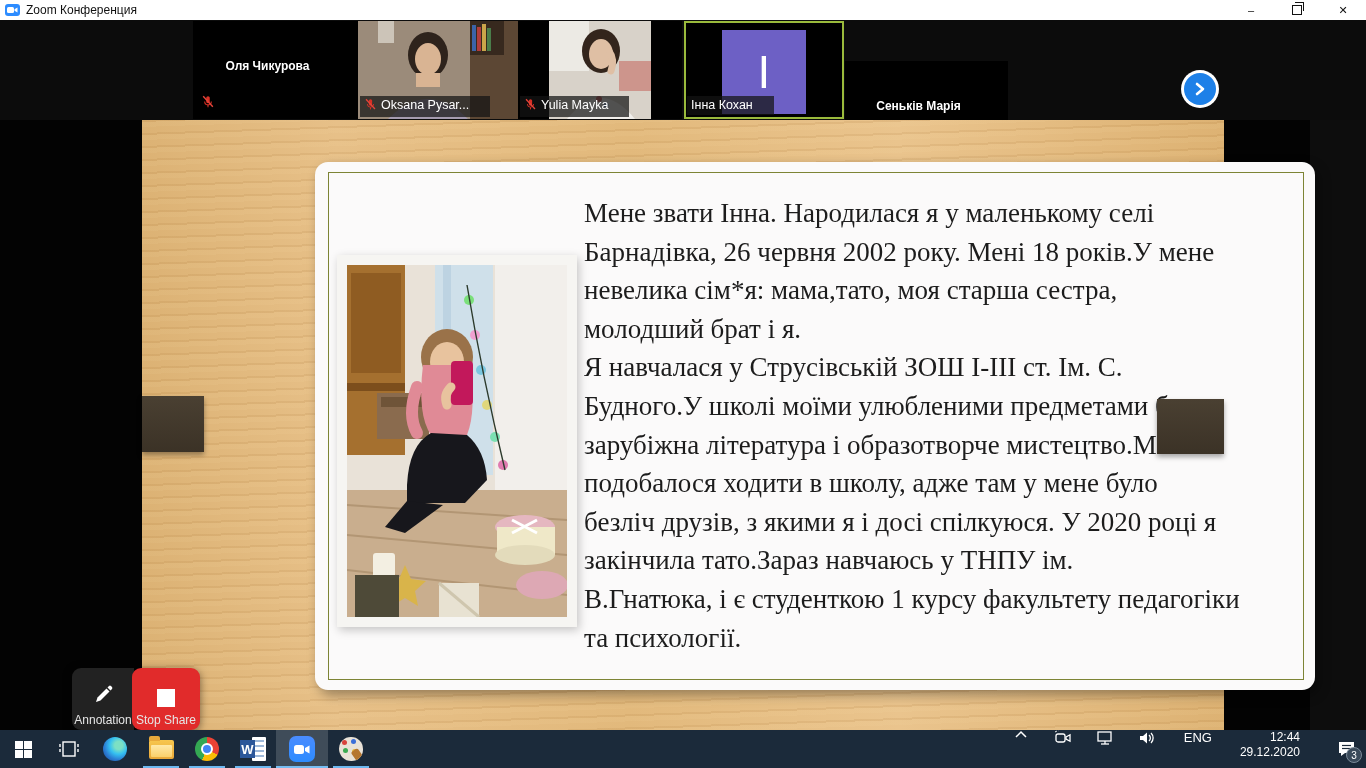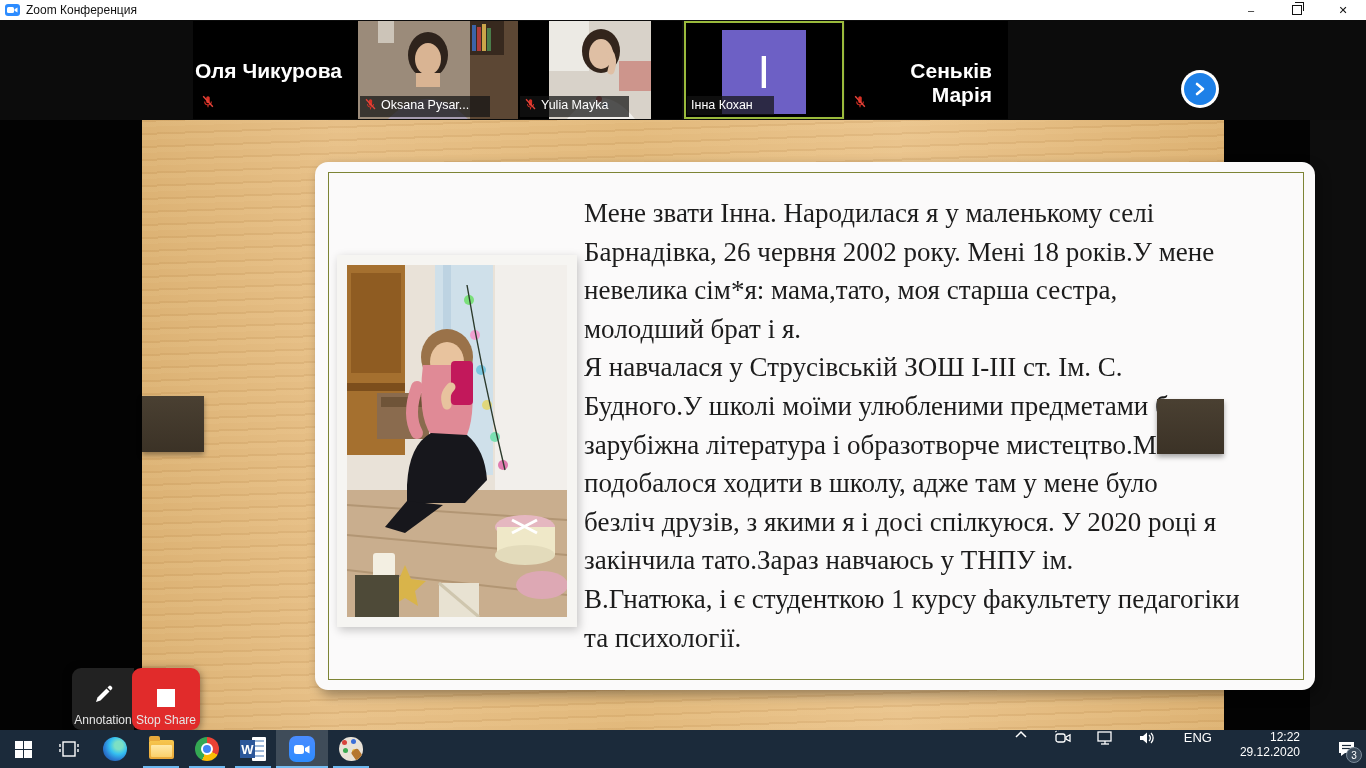--- a/index.html
+++ b/index.html
@@ -14,22 +14,22 @@
   .zoom-app-icon svg{display:block;}
   #titlebar .title{font-size:12px;color:#111;}
   .win-btns{margin-left:auto;display:flex;height:100%;}
   .win-btn{width:46px;height:100%;display:flex;align-items:center;justify-content:center;color:#111;font-size:11px;}
   .restore-glyph{width:8px;height:8px;border:1px solid #111;position:relative;background:#fff;}
   .restore-glyph:before{content:"";position:absolute;left:2px;top:-4px;width:8px;height:8px;border:1px solid #111;border-bottom:none;border-left:none;}
 
   
   #strip{left:0;top:20px;width:1366px;height:100px;background:#0c0c0c;}
   .tile{position:absolute;top:1px;height:98px;background:#000;overflow:hidden;}
-  .tile .center-name{position:absolute;left:0;right:16px;top:38px;text-align:right;color:#fff;
-                     font-weight:bold;font-size:21px;}
+  .tile .center-name{position:absolute;left:0;right:16px;top:38px;text-align:center;color:#fff;
+                     font-weight:bold;font-size:12px;}
   .name-chip{position:absolute;left:2px;bottom:2px;display:flex;gap:4px;
              background:rgba(20,20,20,.72);color:#fff;font-size:12.5px;padding:2px 21px 3px 4px;}
   .mic-alone{position:absolute;left:8px;bottom:6px;}
   .tile.active{outline:2px solid #9aba3c;outline-offset:-2px;}
   .avatar-square{position:absolute;left:50%;top:9px;transform:translateX(-50%);width:84px;height:84px;
                  background:#6d60c5;display:flex;align-items:center;justify-content:center;}
   .avatar-square span{color:#fff;font-size:46px;font-weight:300;}
   .next-btn{position:absolute;left:1181px;top:50px;width:38px;height:38px;border-radius:50%;
             background:#fff;display:flex;align-items:center;justify-content:center;cursor:pointer;}
   .next-btn .inner{width:32px;height:32px;border-radius:50%;background:#1d80e8;display:flex;align-items:center;justify-content:center;}
@@ -204,21 +204,21 @@
 
     <div class="tile active" style="left:684px;width:160px;">
       <div class="avatar-square">
         <span>I</span>
       </div>
       <div class="name-chip" style="bottom:4px;left:3px;">
         <span>Інна Кохан</span>
       </div>
     </div>
 
-    <div class="tile" style="left:845px;width:163px;">
+    <div class="tile" style="left:845px;width:163px;margin-top:40px;">
       <div class="center-name">Сеньків Марія</div>
       <span class="mic-alone">
         <svg width="14" height="14" viewBox="0 0 16 16">
             <path d="M8 1.5c1.2 0 2 .9 2 2v4c0 1.1-.8 2-2 2s-2-.9-2-2v-4c0-1.1.8-2 2-2z" fill="#d93025"></path>
             <path d="M4.2 7.5a3.8 3.8 0 0 0 7.6 0" stroke="#d93025" stroke-width="1.2" fill="none"></path>
             <line x1="8" y1="11.5" x2="8" y2="14" stroke="#d93025" stroke-width="1.2"></line>
             <line x1="2.5" y1="1.5" x2="13.5" y2="13.5" stroke="#e5443a" stroke-width="1.6"></line>
           </svg>
       </span>
     </div>
@@ -401,21 +401,21 @@
         </svg>
       </div>
       <div class="tray-ic">
         <svg width="18" height="16" viewBox="0 0 18 16">
           <path d="M2 6 H5 L9 2.5 V13.5 L5 10 H2 Z" fill="#fff"></path>
           <path d="M11 5 A4 4 0 0 1 11 11 M13 3 A7 7 0 0 1 13 13" stroke="#fff" stroke-width="1.3" fill="none"></path>
         </svg>
       </div>
       <div class="tray-lang">ENG</div>
       <div class="tray-clock">
-        <div>12:22</div>
+        <div>12:44</div>
         <div>29.12.2020</div>
       </div>
       <div class="tray-notif">
         <svg width="19" height="17" viewBox="0 0 19 17">
           <path d="M2 1 H17 V12 H8 L4 15 V12 H2 Z" fill="#fff"></path>
           <line x1="5" y1="4.5" x2="14" y2="4.5" stroke="#1b2a3a" stroke-width="1.2"></line>
           <line x1="5" y1="7.5" x2="14" y2="7.5" stroke="#1b2a3a" stroke-width="1.2"></line>
         </svg>
         <span class="notif-badge">3</span>
       </div>

